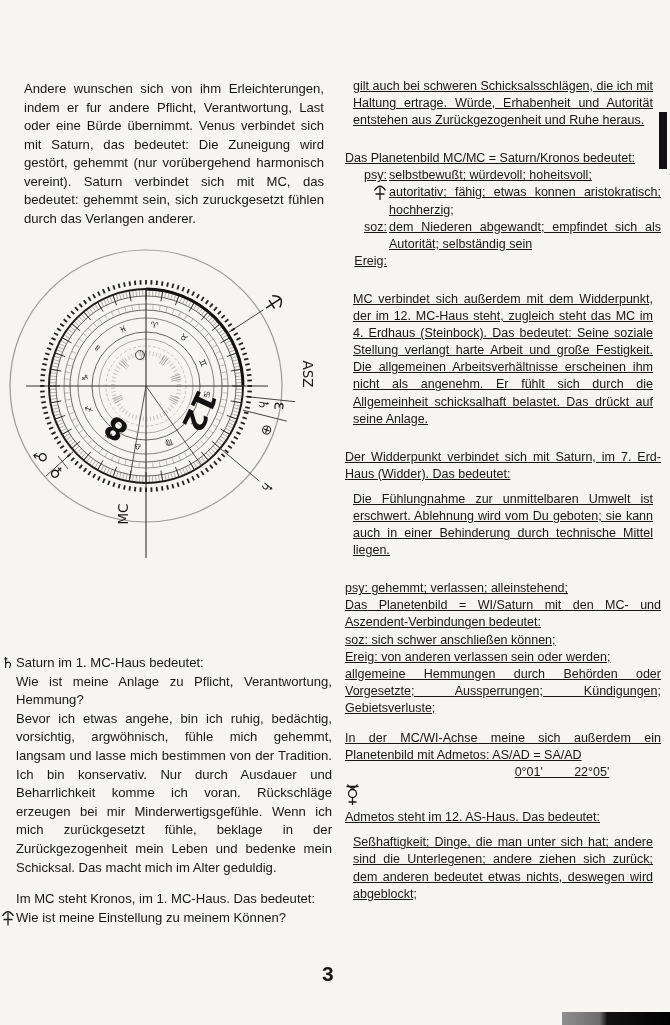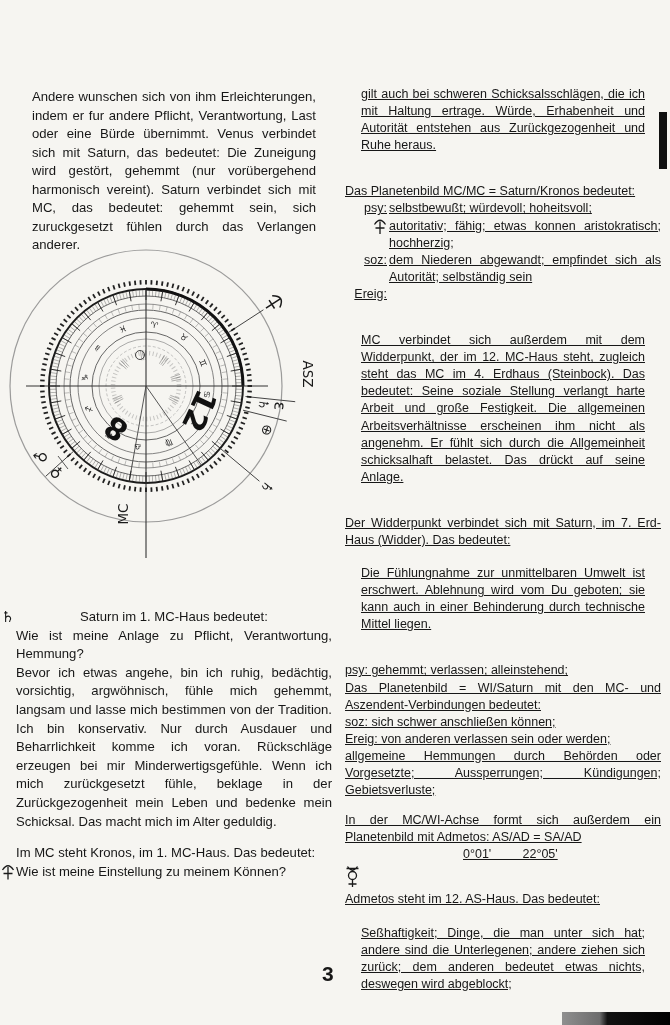--- a/index.html
+++ b/index.html
@@ -6,27 +6,27 @@
   body{
     width:670px;height:1025px;position:relative;overflow:hidden;
     background:#f6f5f1;
     font-family:"Liberation Sans","DejaVu Sans",sans-serif;
     color:#171717;
   }
   .col{position:absolute;text-align:justify;}
   #left-col-top{left:16px;top:72px;width:316px;font-size:13.1px;line-height:18.5px;}
   #left-col-bottom{left:16px;top:608px;width:316px;font-size:13.1px;line-height:18.6px;}
   #right-col{left:345px;top:70px;width:316px;font-size:12.5px;line-height:17.1px;text-decoration:underline;}
-  .para{margin:16px;}
+  .para{margin:8px;}
   .gap{height:13px;}
   .hang{position:relative;}
   .margin-glyph{position:absolute;left:-15px;top:0px;width:15px;font-family:"DejaVu Sans",sans-serif;font-size:15px;text-align:left;}
   .kv{display:grid;grid-template-columns:42px 1fr;column-gap:2px;}
   .kv .lbl{text-align:right;}
-  .values-line{white-space:pre;text-align:left;padding-left:118px;}
+  .values-line{white-space:pre;text-align:center;padding-left:118px;}
   .glyph-line{height:26px;padding-top:2px;}
   svg.inline-glyph{vertical-align:-3px;}
   #chart-wrap{position:absolute;left:6px;top:246px;width:336px;height:362px;}
   #page-number{position:absolute;left:322px;top:962px;font-size:21px;font-weight:bold;}
   #artifact-right-edge{position:absolute;left:659px;top:112px;width:8px;height:57px;background:#101010;}
   #artifact-bottom-bar{position:absolute;left:562px;top:1012px;width:108px;height:13px;
     background:linear-gradient(90deg,#8f8f8f 0%,#6c6c6c 35%,#121212 42%,#000 100%);}
   text{font-family:"DejaVu Sans",sans-serif;}
 </style>
 </head>
@@ -524,21 +524,21 @@
         <text x="79.59364780676421" y="131.510440841436" font-size="8.5" fill="#222" text-anchor="middle" dominant-baseline="middle" transform="rotate(278 79.59364780676421 131.510440841436)">♑</text>
         <text x="91.93134402998994" y="102.44465000513486" font-size="8.5" fill="#222" text-anchor="middle" dominant-baseline="middle" transform="rotate(308 91.93134402998994 102.44465000513486)">♒</text>
         <text x="117.14899780162935" y="83.44178487142597" font-size="8.5" fill="#222" text-anchor="middle" dominant-baseline="middle" transform="rotate(338 117.14899780162935 83.44178487142597)">♓</text>
       </g>
   </svg>
 </div>
 
 <div class="col" id="left-col-bottom">
   <div class="hang">
     <span class="margin-glyph">♄</span>
-    <div style="text-align:center;">Saturn im 1. MC-Haus bedeutet:</div>
+    <div style="text-align:left;margin-top:46px;">Saturn im 1. MC-Haus bedeutet:</div>
     <div>Wie ist meine Anlage zu Pflicht, Verantwortung, Hemmung?</div>
     <div>Bevor ich etwas angehe, bin ich ruhig, bedächtig, vorsichtig, argwöhnisch, fühle mich gehemmt, langsam und lasse mich bestimmen von der Tradition. Ich bin konservativ. Nur durch Ausdauer und Beharrlichkeit komme ich voran. Rückschläge erzeugen bei mir Minderwertigsgefühle. Wenn ich mich zurückgesetzt fühle,  beklage in der Zurückgezogenheit mein Leben und bedenke mein Schicksal. Das macht mich im Alter geduldig.</div>
   </div>
   <div class="gap"></div>
   <div>Im MC steht Kronos, im 1. MC-Haus. Das bedeutet:</div>
   <div class="hang">
     <span class="margin-glyph">
       <svg class="inline-glyph" width="14" height="16" viewBox="0 0 14 16">
         <path d="M1.5 6 Q7 -2.5 12.5 6 M7 3 V15.5 M2.5 9.5 H11.5" fill="none" stroke="#1a1a1a" stroke-width="1.3"></path>
       </svg>
@@ -574,21 +574,21 @@
   <p class="para">Die Fühlungnahme zur unmittelbaren Umwelt ist erschwert. Ablehnung wird vom Du geboten; sie kann auch in einer Behinderung durch technische Mittel liegen.</p>
   <div class="gap"></div>
 
   <div>psy: gehemmt; verlassen; alleinstehend;</div>
   <div>Das Planetenbild = WI/Saturn mit den MC- und Aszendent-Verbindungen bedeutet:</div>
   <div>soz: sich schwer anschließen können;</div>
   <div>Ereig: von anderen verlassen sein oder werden;</div>
   <div>allgemeine Hemmungen durch Behörden oder Vorgesetzte; Aussperrungen; Kündigungen; Gebietsverluste;</div>
   <div class="gap"></div>
 
-  <div>In der MC/WI-Achse formt sich außerdem ein Planetenbild mit Admetos: AS/AD = SA/AD</div>
+  <div>In der MC/WI-Achse meine sich außerdem ein Planetenbild mit Admetos: AS/AD = SA/AD</div>
   <div class="values-line">0°01'         22°05'</div>
   <div class="glyph-line">
     <svg class="inline-glyph" width="15" height="23" viewBox="0 0 15 23">
       <path d="M2.5 1.5 Q7.5 9 12.5 1.5 M1.5 3.5 H13.5 M7.5 14.5 V22 M3.5 19 H11.5" fill="none" stroke="#1a1a1a" stroke-width="1.3"></path>
       <circle cx="7.5" cy="10.5" r="4" fill="none" stroke="#1a1a1a" stroke-width="1.3"></circle>
     </svg>
   </div>
   <div>Admetos steht im 12. AS-Haus. Das bedeutet:</div>
   <p class="para">Seßhaftigkeit; Dinge, die man unter sich hat; andere sind die Unterlegenen; andere ziehen sich zurück;  dem anderen  bedeutet etwas nichts, deswegen wird abgeblockt;</p>
 </div>

